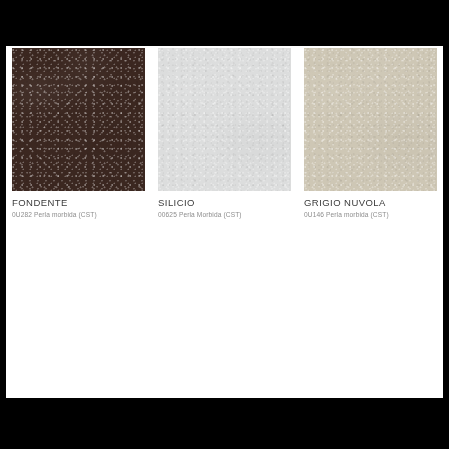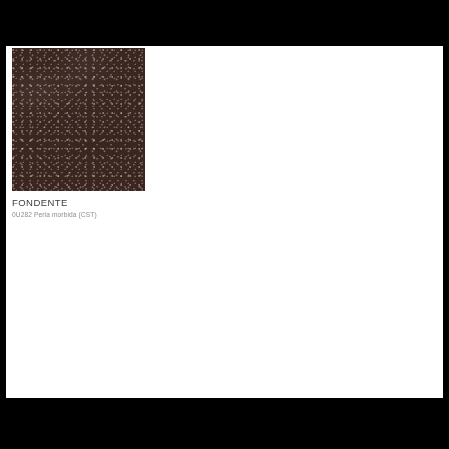--- a/index.html
+++ b/index.html
@@ -125,18 +125,28 @@
     <div class="swatch-grid">
 
       <div class="swatch-cell">
         <div class="swatch-chip" style="background-color: rgb(59, 39, 32);"></div>
         <div class="swatch-name">FONDENTE</div>
         <div class="swatch-code">0U282 Perla morbida (CST)</div>
       </div>
 
 
 
+      <div class="swatch-cell">
+        <div class="swatch-chip" style="background-color: rgb(220, 221, 221);"></div>
+        <div class="swatch-name">SILICIO</div>
+        <div class="swatch-code">00625 Perla Morbida (CST)</div>
+      </div>
 
 
+      <div class="swatch-cell">
+        <div class="swatch-chip" style="background-color: rgb(206, 199, 181);"></div>
+        <div class="swatch-name">GRIGIO NUVOLA</div>
+        <div class="swatch-code">0U146 Perla morbida (CST)</div>
+      </div>
 
     </div>
   </div>
 </div>
 
 </body></html>

